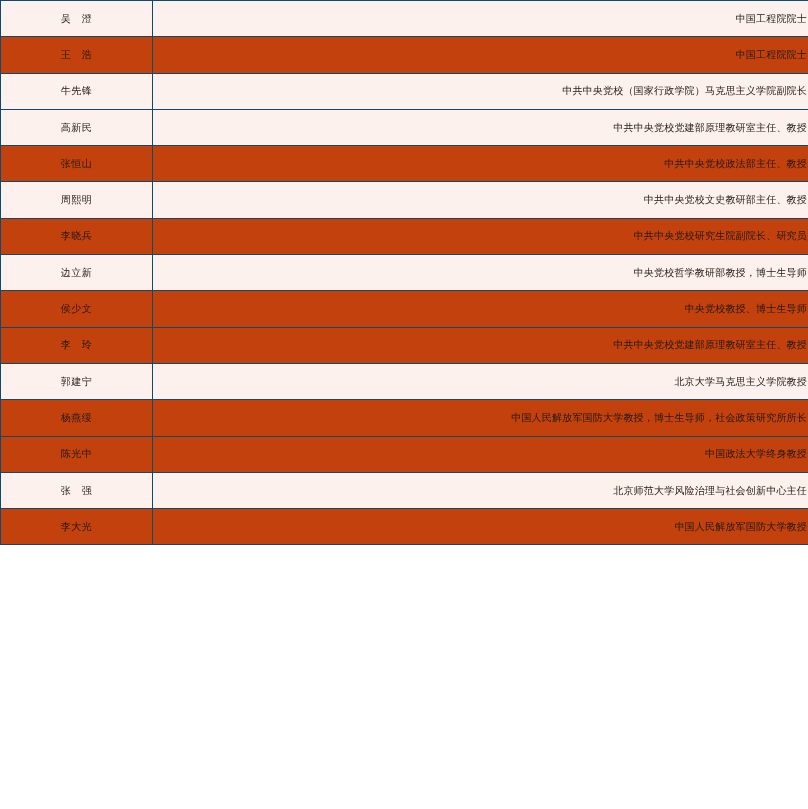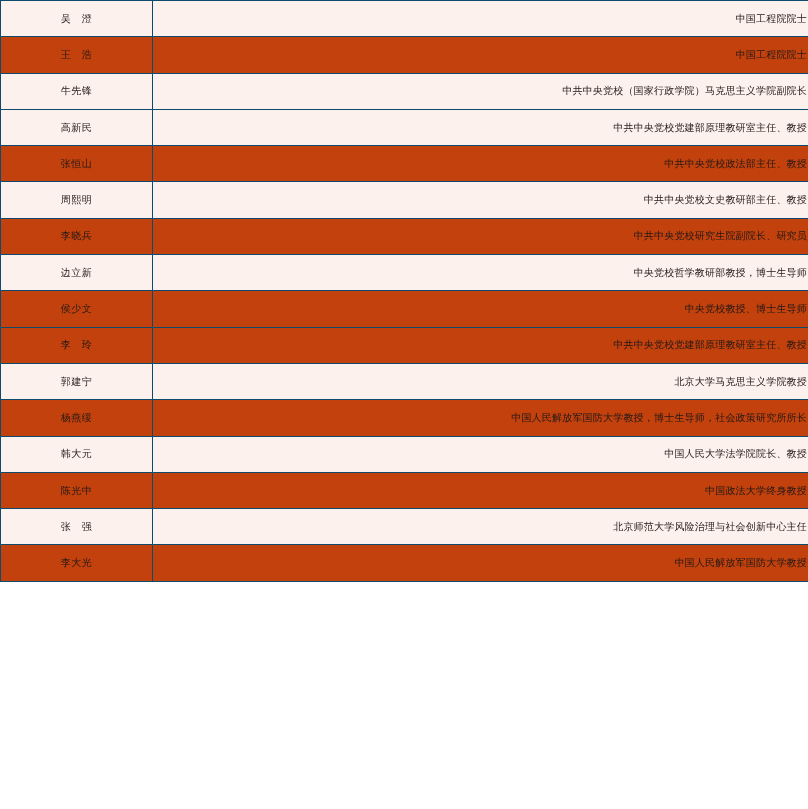--- a/index.html
+++ b/index.html
@@ -97,24 +97,20 @@
       <td class="cell-title">中共中央党校党建部原理教研室主任、教授</td>
     </tr>
     <tr class="row-odd">
       <td class="cell-name">郭建宁</td>
       <td class="cell-title">北京大学马克思主义学院教授</td>
     </tr>
     <tr class="row-even">
       <td class="cell-name">杨燕绥</td>
       <td class="cell-title">中国人民解放军国防大学教授，博士生导师，社会政策研究所所长</td>
     </tr>
-    <tr class="row-odd">
-      <td class="cell-name">韩大元</td>
-      <td class="cell-title">中国人民大学法学院院长、教授</td>
-    </tr>
     <tr class="row-even">
       <td class="cell-name">陈光中</td>
       <td class="cell-title">中国政法大学终身教授</td>
     </tr>
     <tr class="row-odd">
       <td class="cell-name">张　强</td>
       <td class="cell-title">北京师范大学风险治理与社会创新中心主任</td>
     </tr>
     <tr class="row-even">
       <td class="cell-name">李大光</td>

